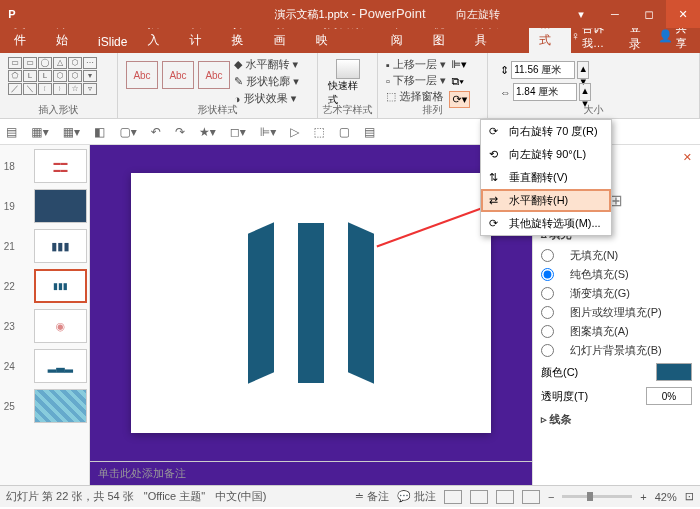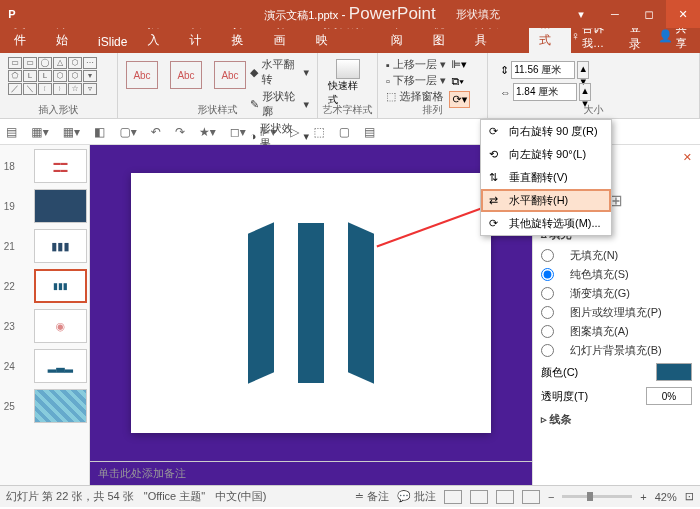--- a/index.html
+++ b/index.html
@@ -1,35 +1,35 @@
 <!DOCTYPE html>
 <html><head>
 <meta charset="utf-8">
 <style>
 *{margin:0;padding:0;box-sizing:border-box;font-family:"Microsoft YaHei",sans-serif;font-size:11px;user-select:none}
 body{width:700px;height:509px;background:#fff;overflow:hidden;position:relative}
 .titlebar{height:28px;background:#b7472a;color:#fff;display:flex;align-items:center;position:relative}
 .titlebar .app-icon{width:24px;text-align:center;color:#fff;font-weight:bold}
 .titlebar .title{position:absolute;left:50%;transform:translateX(-50%);font-size:12px}
-.titlebar .title span.sub{opacity:.9;font-size:17px}
+.titlebar .title span.sub{opacity:.9;font-size:13px}
 .titlebar .drawtools{position:absolute;right:200px;font-size:11px;opacity:.9}
 .titlebar .win-controls{position:absolute;right:0;display:flex}
 .titlebar .win-controls div{width:34px;height:28px;display:flex;align-items:center;justify-content:center;cursor:pointer}
 .titlebar .win-controls div:last-child{background:#d35230}
 .tabs{height:25px;background:#b7472a;display:flex;align-items:flex-end;padding-left:4px;color:#fff}
 .tabs .tab{padding:4px 10px;font-size:12px;cursor:pointer}
 .tabs .tab.active{background:#f3f3f3;color:#b7472a}
 .tabs .right{margin-left:auto;display:flex;align-items:center;padding-right:6px;gap:8px}
 .tabs .right .btn{display:flex;align-items:center;gap:2px;cursor:pointer;font-size:12px}
 .ribbon{height:66px;background:#f3f3f3;border-bottom:1px solid #d4d4d4;display:flex;position:relative}
 .ribbon .group{border-right:1px solid #d4d4d4;display:flex;flex-direction:column;padding:2px 6px;position:relative}
 .ribbon .group .label{position:absolute;bottom:1px;left:0;right:0;text-align:center;font-size:10px;color:#666}
 .shapes-grid{display:grid;grid-template-columns:repeat(6,14px);grid-template-rows:repeat(3,12px);gap:1px;padding:2px}
 .shapes-grid div{border:1px solid #888;font-size:8px;text-align:center;line-height:10px;color:#666}
-.abc-boxes{display:flex;gap:12px;padding:6px 2px}
+.abc-boxes{display:flex;gap:4px;padding:6px 2px}
 .abc-box{width:32px;height:28px;border:1px solid #b88;display:flex;align-items:center;justify-content:center;font-size:10px;color:#c55}
 .style-opts{display:flex;flex-direction:column;gap:2px;padding:2px;font-size:11px;color:#444}
 .style-opts div{display:flex;align-items:center;gap:3px;cursor:pointer}
 .quick-style{width:40px;display:flex;flex-direction:column;align-items:flex-end;padding:4px;cursor:pointer}
 .quick-style .icon{width:24px;height:20px;border:1px solid #aaa;background:linear-gradient(#fff,#ddd)}
 .arrange-opts{display:flex;flex-direction:column;gap:1px;padding:2px;font-size:11px;color:#444}
 .arrange-opts div{display:flex;align-items:center;gap:3px;cursor:pointer;white-space:nowrap}
 .align-col{display:flex;flex-direction:column;gap:2px;padding:2px;font-size:10px}
 .align-col div{cursor:pointer;padding:1px 2px}
 .size-inputs{display:flex;flex-direction:column;gap:4px;padding:6px}
@@ -79,21 +79,21 @@
 .mini{font-size:7px}
 </style>
 </head>
 <body>
 
 <div class="titlebar">
   <div class="app-icon">P</div>
   <div class="title">
     <span>演示文稿1.pptx</span> - <span class="sub">PowerPoint</span>
   </div>
-  <div class="drawtools">形状填充</div>
+  <div class="drawtools">向左旋转</div>
   <div class="win-controls">
     <div>▾</div>
     <div>─</div>
     <div>◻</div>
     <div>✕</div>
   </div>
 </div>
 
 <div class="tabs">
   <div class="tab">文件</div>
@@ -194,21 +194,21 @@
             <div>▾</div>
           </div>
       </div>
     </div>
     <div class="label">大小</div>
   </div>
 
   <div class="rotate-menu">
     <div class="item">
         <span class="ic">⟳</span>
-        <span>向右旋转 90 度(R)</span>
+        <span>向右旋转 70 度(R)</span>
       </div>
     <div class="item">
         <span class="ic">⟲</span>
         <span>向左旋转 90°(L)</span>
       </div>
     <div class="item">
         <span class="ic">⇅</span>
         <span>垂直翻转(V)</span>
       </div>
     <div class="item hl">

